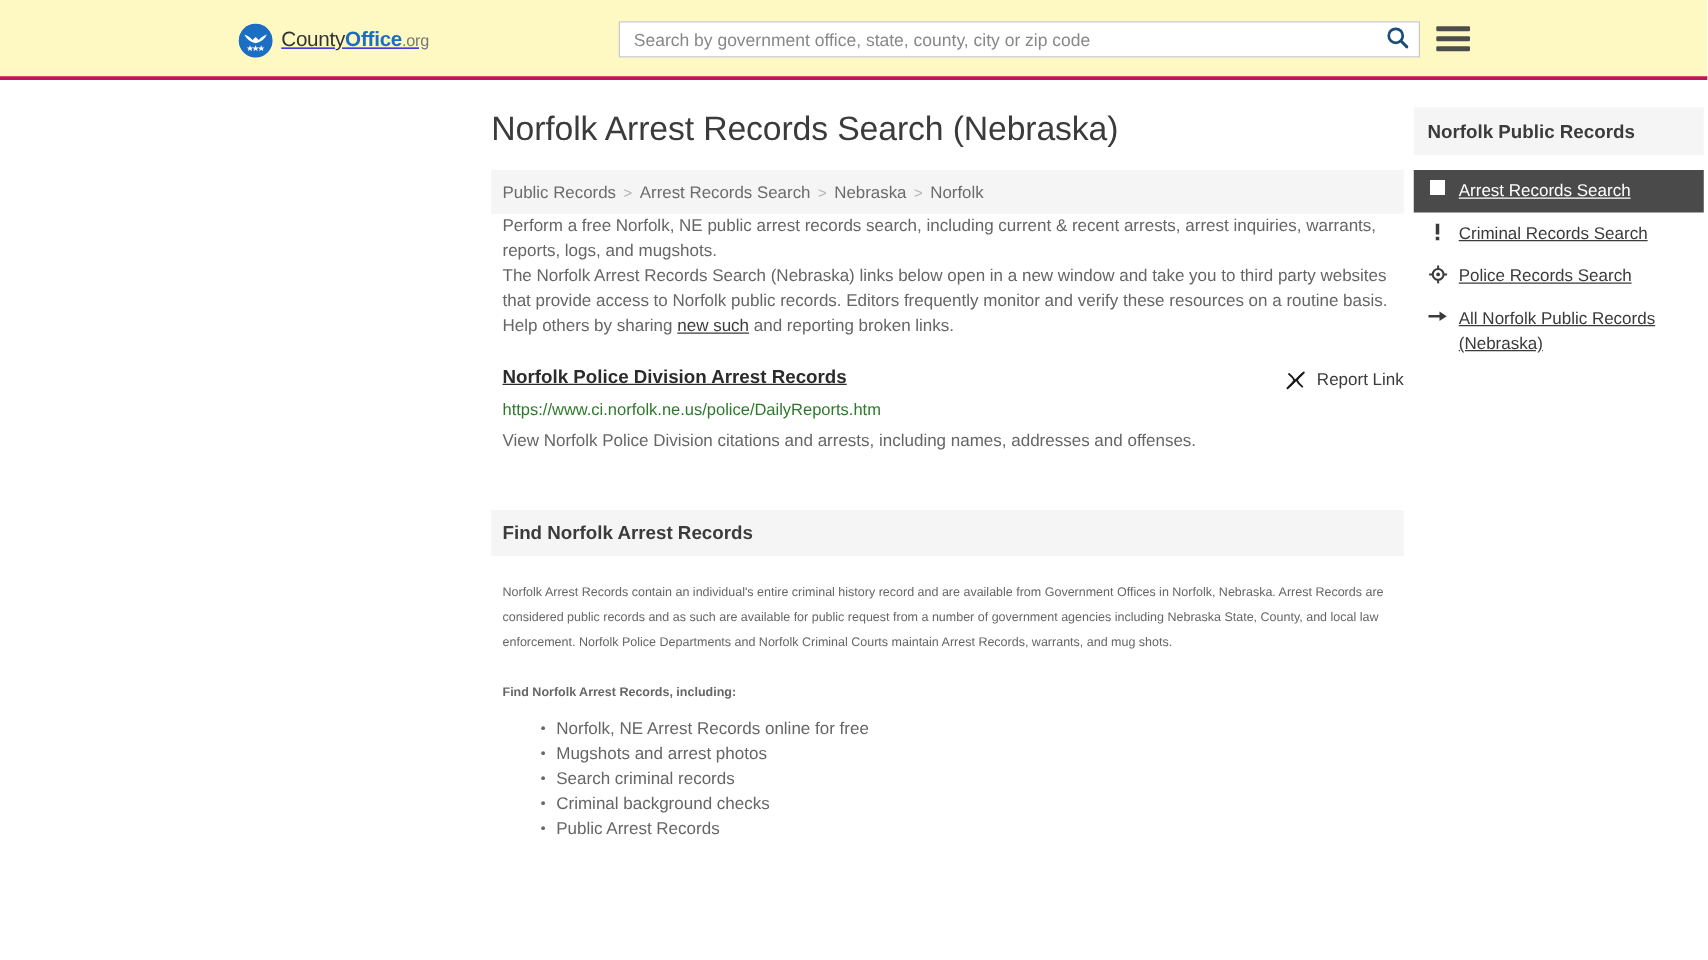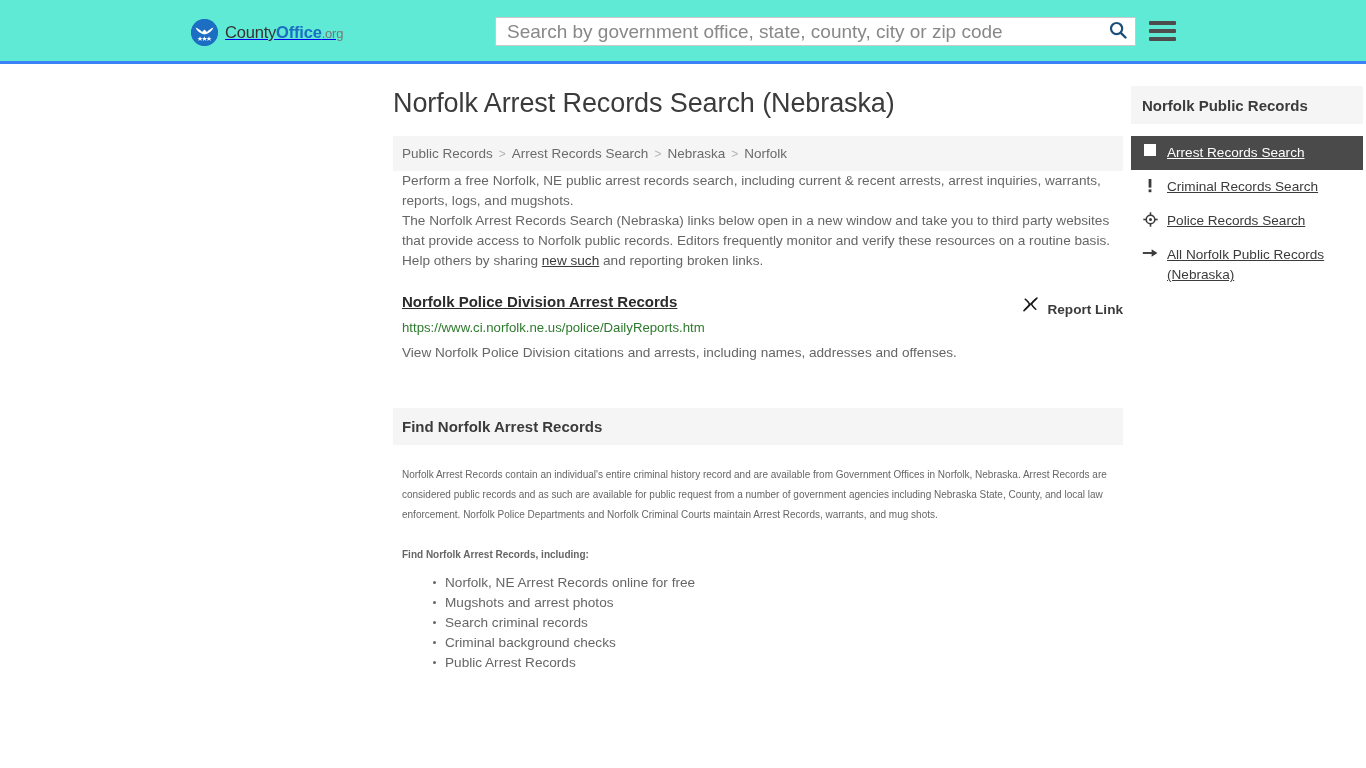--- a/index.html
+++ b/index.html
@@ -8,22 +8,22 @@
     width: 1366px; height: 768px;
     background: #ffffff;
     font-family: "Liberation Sans", sans-serif;
     -webkit-font-smoothing: antialiased;
   }
 
   
   .site-header {
     width: 1366px;
     height: 64px;
-    background: #5eead4;
-    border-bottom: 3px solid #3b82f6;
+    background: #fef9c3;
+    border-bottom: 3px solid #be185d;
     display: flex;
     align-items: center;
     position: relative;
   }
   .brand {
     display: flex;
     align-items: center;
     position: absolute;
     left: 191px;
     top: 19px;
@@ -59,21 +59,21 @@
     border: 1px solid #c9c9c9;
     display: flex;
     align-items: center;
   }
   .search-input {
     flex: 1;
     border: 0;
     outline: none;
     background: transparent;
     font-family: "Liberation Sans", sans-serif;
-    font-size: 19px;
+    font-size: 14px;
     color: #555555;
     padding: 0 10px 0 11px;
     height: 100%;
   }
   .search-input::placeholder { color: #888888; opacity: 1; }
   .search-btn {
     width: 34px; height: 100%;
     background: transparent;
     border: 0;
     cursor: pointer;
@@ -180,24 +180,23 @@
     font-weight: bold;
     color: #2b2b2b;
     text-decoration: underline;
     display: inline-block;
   }
   .report-link {
     position: absolute;
     right: 0;
     top: 3px;
     display: flex;
-    align-items: flex-end;
+    align-items: flex-start;
     gap: 8px;
     cursor: pointer;
-    font-weight: bold;
   }
   .report-link-label {
     font-size: 13.6px;
     color: #3b3b3b;
   }
   .result-url {
     margin-top: 8px;
     font-size: 13.2px;
     color: #2d7a2d;
     line-height: 18px;

